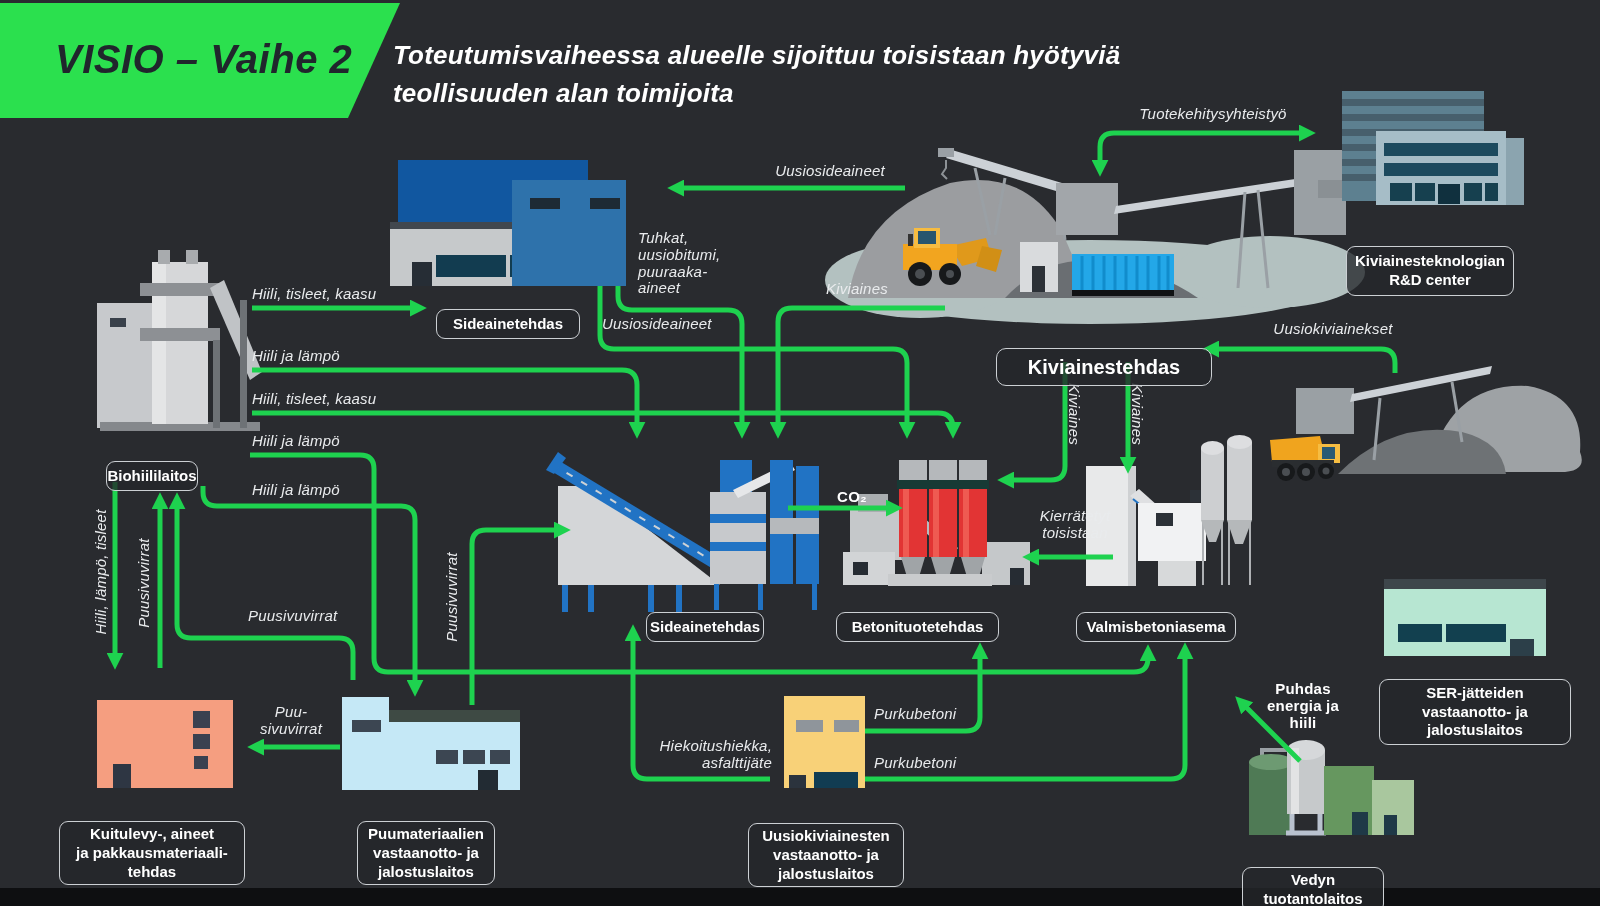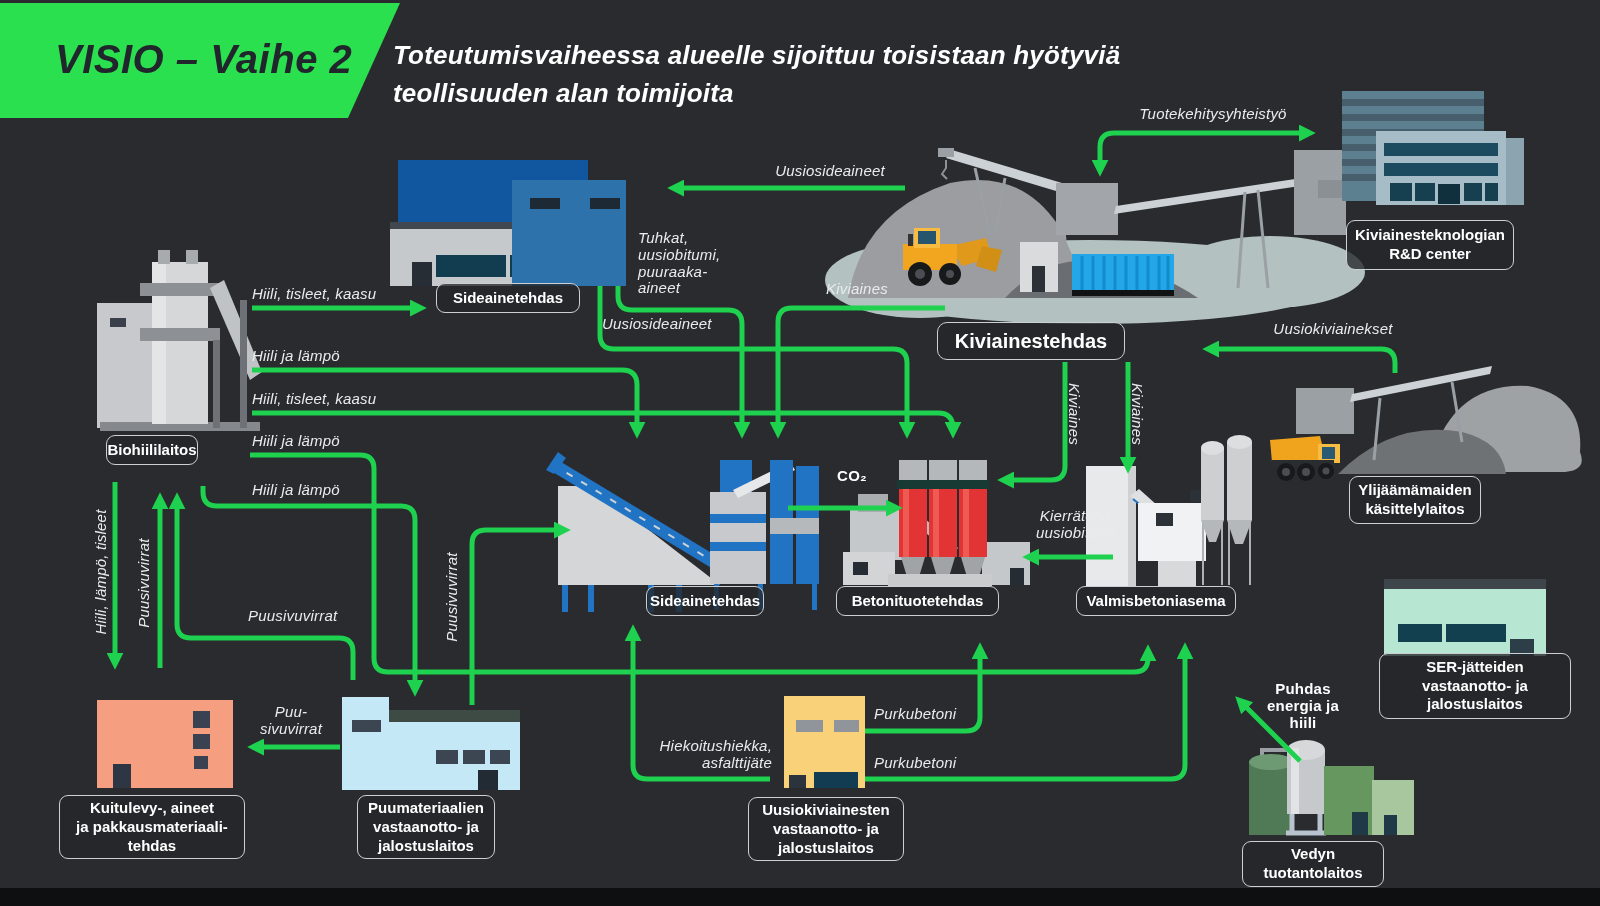--- a/index.html
+++ b/index.html
@@ -9,21 +9,21 @@
   .flow{position:absolute;font:italic 15px/1.12 "Liberation Sans",sans-serif;color:#e9ebed;
         white-space:pre-line;letter-spacing:.2px;z-index:5;}
   .ctr{transform:translate(-50%,-50%);text-align:center;}
   .rotccw{transform:translate(-50%,-50%) rotate(-90deg);white-space:nowrap;}
   .rotcw{transform:translate(-50%,-50%) rotate(90deg);white-space:nowrap;}
   .rightal{transform:translate(-100%,-50%);text-align:right;font-style:italic;}
   .strong{font-style:normal;font-weight:bold;color:#fff;}
   .lblbox{position:absolute;border:1.6px solid #ccd0d4;border-radius:9px;background:rgba(36,38,42,.78);
         color:#fff;font:bold 15px/1.25 "Liberation Sans",sans-serif;display:flex;align-items:center;
         justify-content:center;text-align:center;white-space:pre-line;padding:3px 8px;
-        box-sizing:border-box;z-index:6;}
+        box-sizing:border-box;z-index:6;margin-top:26px;}
   .lblbox.big{font-size:20px;border-radius:10px;}
   #banner{position:absolute;left:0;top:3px;width:400px;height:115px;background:#2be04e;
         clip-path:polygon(0 0,100% 0,87% 100%,0 100%);z-index:4;}
   #banner-text{position:absolute;left:55px;top:34px;font:italic bold 40px "Liberation Sans",sans-serif;
         color:#20262c;letter-spacing:.5px;}
   #main-title{position:absolute;left:393px;top:37px;font:italic bold 26px/1.45 "Liberation Sans",sans-serif;
         color:#fff;white-space:pre-line;z-index:4;letter-spacing:.2px;}
   #bottom-strip{position:absolute;left:0;top:888px;width:1600px;height:18px;background:#0e0f11;z-index:3;}
 </style>
 </head>
@@ -283,25 +283,23 @@
 
   <div id="banner">
     <div id="banner-text">VISIO – Vaihe 2</div>
   </div>
   <div id="main-title">Toteutumisvaiheessa  alueelle sijoittuu toisistaan hyötyviä
 teollisuuden alan toimijoita</div>
   <div id="bottom-strip"></div>
 
   <div class="lblbox" style="left:106px;top:435px;width:92px;min-height:30px">Biohiililaitos</div>
   <div class="lblbox" style="left:436px;top:283px;width:144px;min-height:30px">Sideainetehdas</div>
-  <div class="lblbox big" style="left:937px;top:322px;width:188px;min-height:38px">Kiviainestehdas</div>
+  <div class="lblbox big" style="left:996px;top:322px;width:216px;min-height:38px">Kiviainestehdas</div>
   <div class="lblbox" style="left:1346px;top:220px;width:168px;min-height:50px">Kiviainesteknologian
 R&amp;D center</div>
-  <div class="lblbox" style="left:1349px;top:476px;width:132px;min-height:48px">Ylijäämämaiden
-käsittelylaitos</div>
   <div class="lblbox" style="left:646px;top:586px;width:118px;min-height:30px">Sideainetehdas</div>
   <div class="lblbox" style="left:836px;top:586px;width:163px;min-height:30px">Betonituotetehdas</div>
   <div class="lblbox" style="left:1076px;top:586px;width:160px;min-height:30px">Valmisbetoniasema</div>
   <div class="lblbox" style="left:1379px;top:653px;width:192px;min-height:66px">SER-jätteiden
 vastaanotto- ja
 jalostuslaitos</div>
   <div class="lblbox" style="left:59px;top:795px;width:186px;min-height:64px">Kuitulevy-, aineet
 ja pakkausmateriaali-
 tehdas</div>
   <div class="lblbox" style="left:357px;top:795px;width:138px;min-height:64px">Puumateriaalien
@@ -327,23 +325,23 @@
 uusiobitumi,
 puuraaka-
 aineet</span>
   <span class="flow" style="left:602px;top:316px">Uusiosideaineet</span>
   <span class="flow ctr" style="left:830px;top:171px">Uusiosideaineet</span>
   <span class="flow ctr" style="left:857px;top:289px">Kiviaines</span>
   <span class="flow rotcw" style="left:1074px;top:414px">Kiviaines</span>
   <span class="flow rotcw" style="left:1137px;top:414px">Kiviaines</span>
   <span class="flow ctr" style="left:1333px;top:329px">Uusiokiviainekset</span>
   <span class="flow ctr" style="left:1213px;top:114px">Tuotekehitysyhteistyö</span>
-  <span class="flow ctr strong" style="left:852px;top:476px">CO₂</span>
+  <span class="flow ctr strong" style="left:852px;top:497px">CO₂</span>
   <span class="flow ctr" style="left:1075px;top:525px">Kierrätetyt
-uusiobitumi</span>
+toisistaan</span>
   <span class="flow rightal" style="left:772px;top:755px">Hiekoitushiekka,
 asfalttijäte</span>
   <span class="flow" style="left:874px;top:706px">Purkubetoni</span>
   <span class="flow" style="left:874px;top:755px">Purkubetoni</span>
   <span class="flow ctr strong" style="left:1303px;top:706px">Puhdas
 energia ja
 hiili</span>
 
 </div>
 

